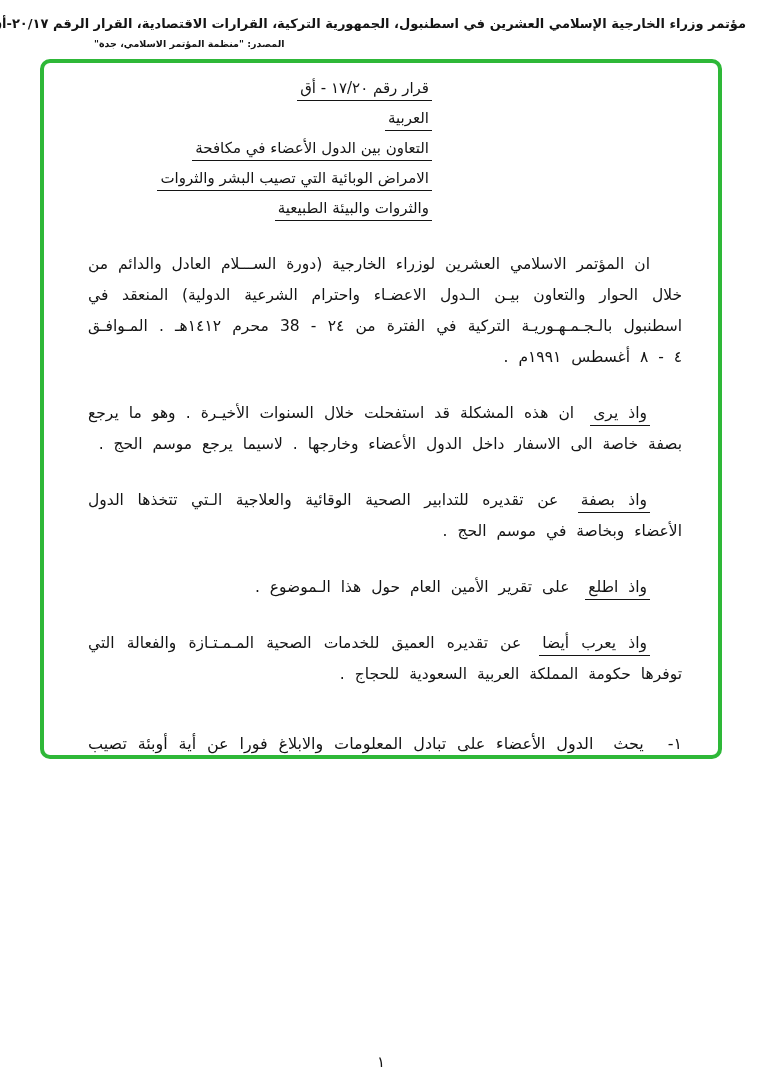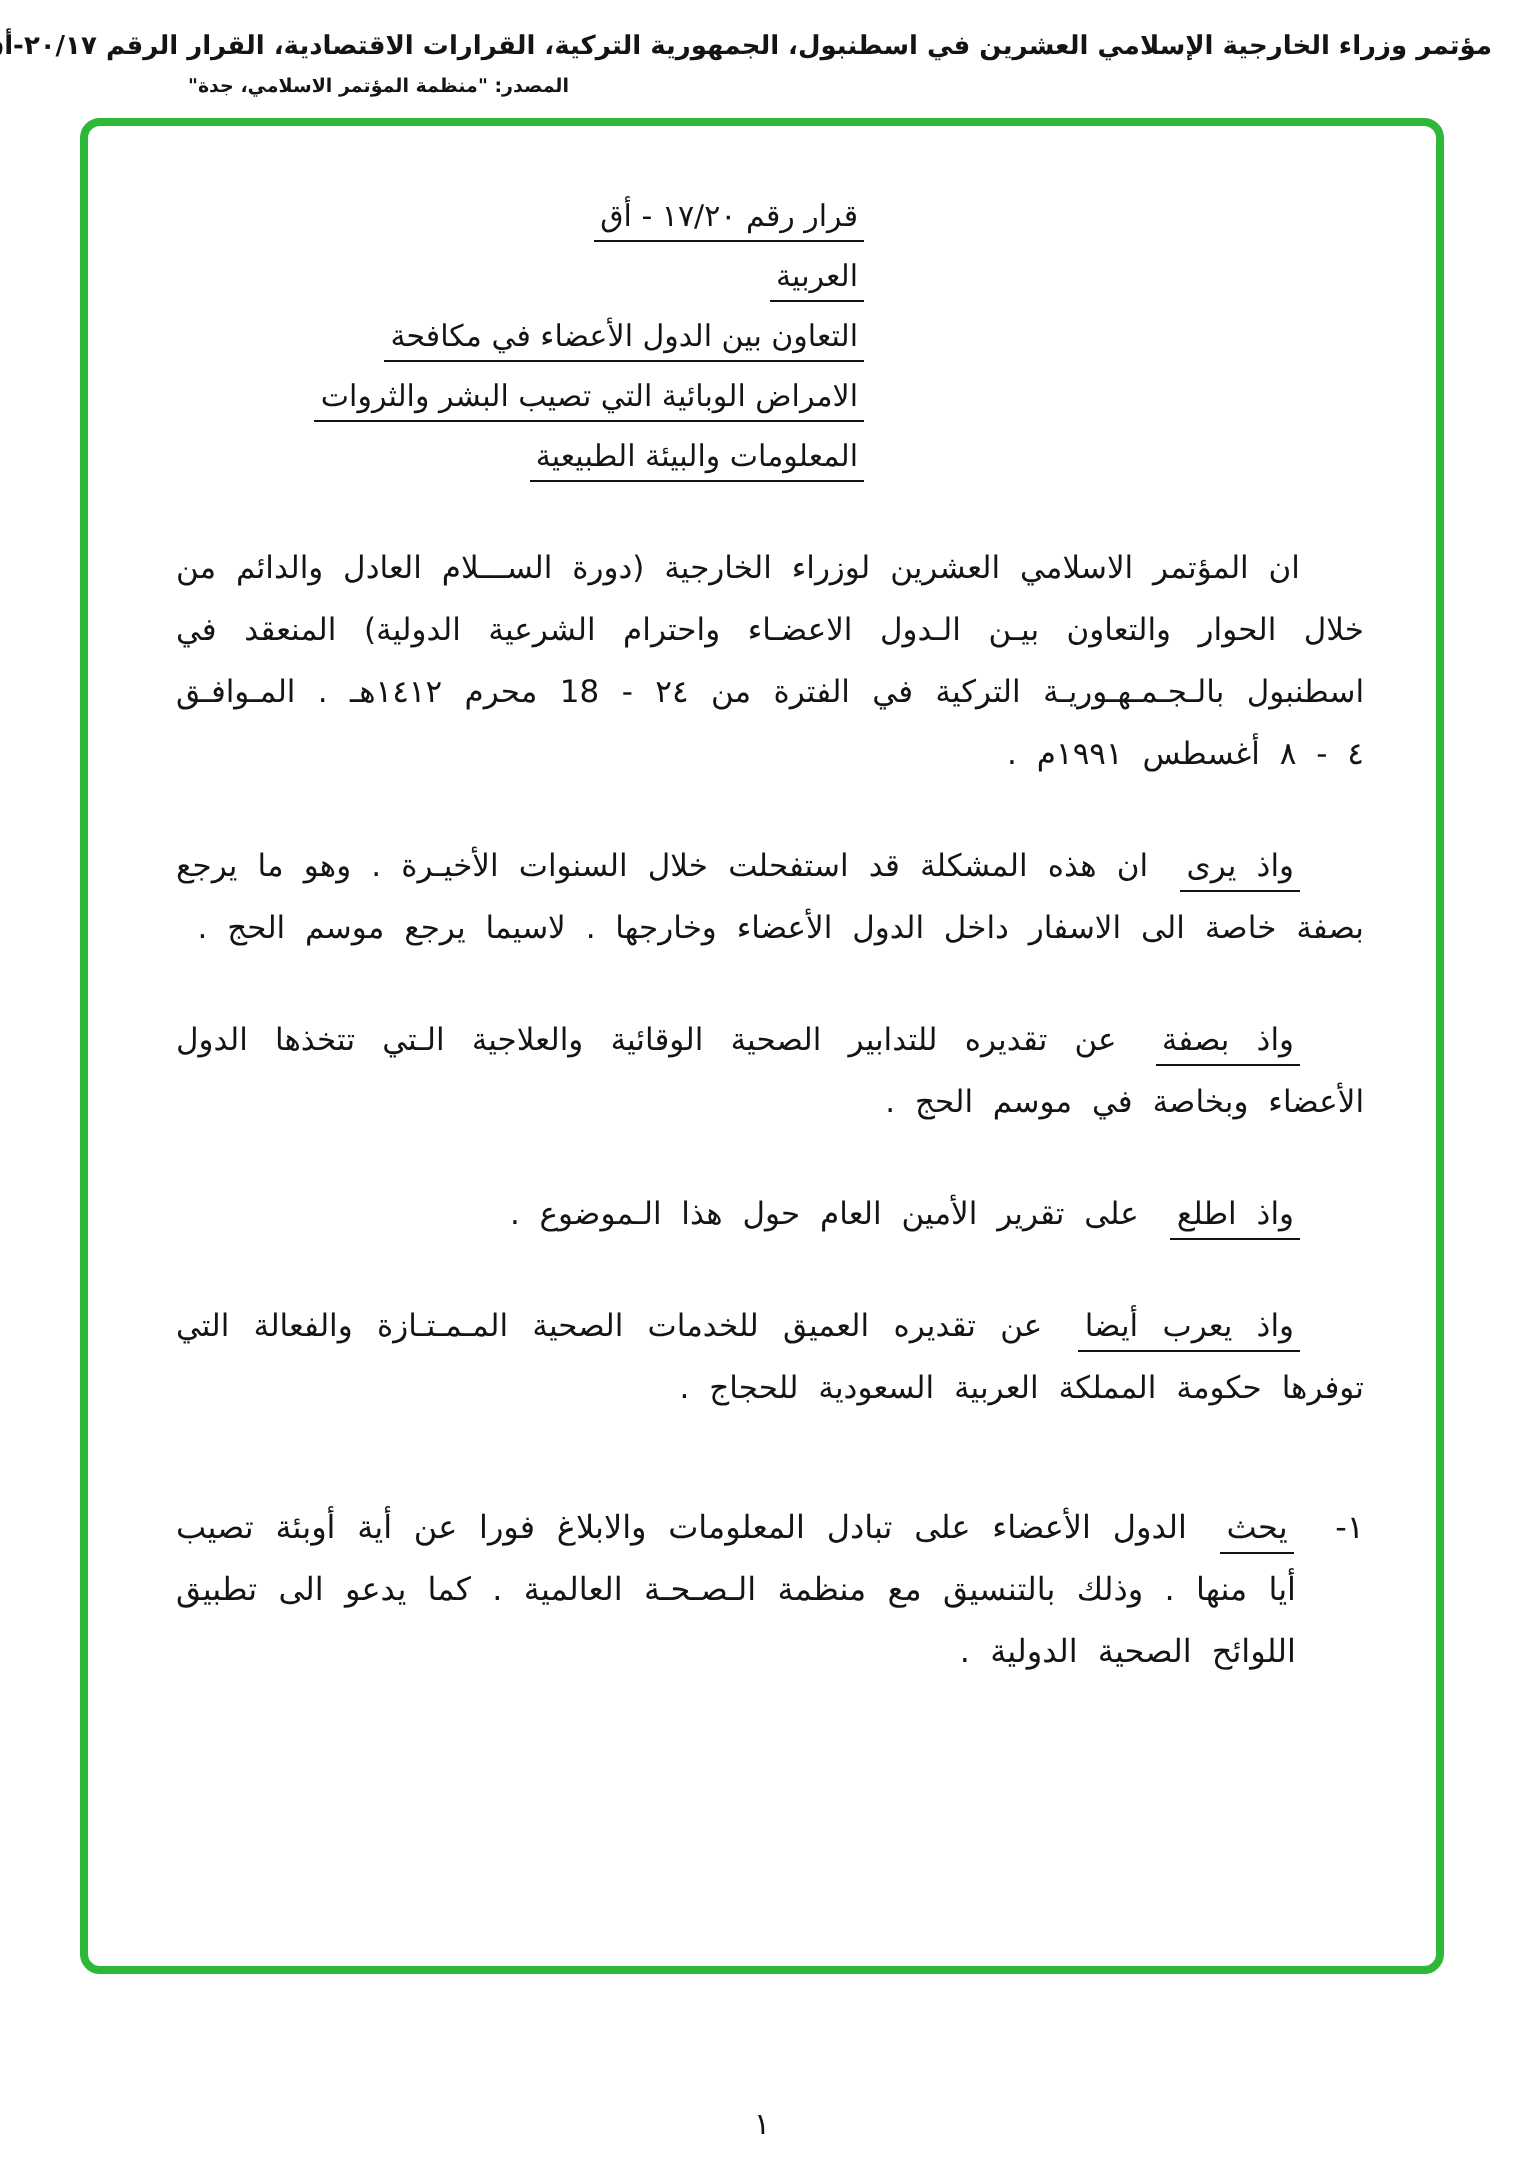--- a/index.html
+++ b/index.html
@@ -26,25 +26,25 @@
     font-size: 9.5px;
     font-weight: bold;
     text-align: left;
     padding-left: 78px;
     margin-top: 4px;
   }
 
   
   .doc-frame {
     width: 682px;
-    height: 928px;
+    height: 700px;
     margin: 10px auto 0 auto;
     border: 4px solid #2eb838;
     border-radius: 10px;
-    padding: 26px 36px 16px 44px;
+    padding: 6px 36px 16px 44px;
     overflow: hidden;
   }
 
   .titles { margin-top: 4px; margin-bottom: 26px; }
   .t-line {
     text-align: right;
     padding-right: 250px;
     line-height: 30px;
     font-size: 15px;
     white-space: nowrap;
@@ -95,24 +95,24 @@
     <div class="src-line2">المصدر:  "منظمة المؤتمر الاسلامي، جدة"</div>
   </header>
 
   <div class="doc-frame" dir="rtl">
 
     <div class="titles">
       <div class="t-line"><span class="u">قرار رقم ١٧/٢٠ - أق</span></div>
       <div class="t-line"><span class="u">العربية</span></div>
       <div class="t-line"><span class="u">التعاون بين الدول الأعضاء في مكافحة</span></div>
       <div class="t-line"><span class="u">الامراض الوبائية التي تصيب البشر والثروات</span></div>
-      <div class="t-line"><span class="u">المعلومات والبيئة الطبيعية</span></div>
+      <div class="t-line"><span class="u">والثروات والبيئة الطبيعية</span></div>
     </div>
 
-    <p class="para">ان المؤتمر الاسلامي العشرين لوزراء الخارجية (دورة الســـلام العادل والدائم من خلال الحوار والتعاون بيـن الـدول الاعضـاء واحترام الشرعية الدولية) المنعقد في اسطنبول بالـجـمـهـوريـة التركية في الفترة من ٢٤ - 18 محرم ١٤١٢هـ . المـوافـق ٤ - ٨ أغسطس ١٩٩١م .</p>
+    <p class="para">ان المؤتمر الاسلامي العشرين لوزراء الخارجية (دورة الســـلام العادل والدائم من خلال الحوار والتعاون بيـن الـدول الاعضـاء واحترام الشرعية الدولية) المنعقد في اسطنبول بالـجـمـهـوريـة التركية في الفترة من ٢٤ - 38 محرم ١٤١٢هـ . المـوافـق ٤ - ٨ أغسطس ١٩٩١م .</p>
 
 
     <p class="para">
       <span class="lead u">واذ يرى</span>
       <span>ان هذه المشكلة قد استفحلت خلال السنوات الأخيـرة . وهو ما يرجع بصفة خاصة الى الاسفار داخل الدول الأعضاء وخارجها . لاسيما يرجع موسم الحج .</span>
     </p>
 
     <p class="para">
       <span class="lead u">واذ بصفة</span>
       <span>عن تقديره للتدابير الصحية الوقائية والعلاجية الـتي تتخذها الدول الأعضاء وبخاصة في موسم الحج .</span>

